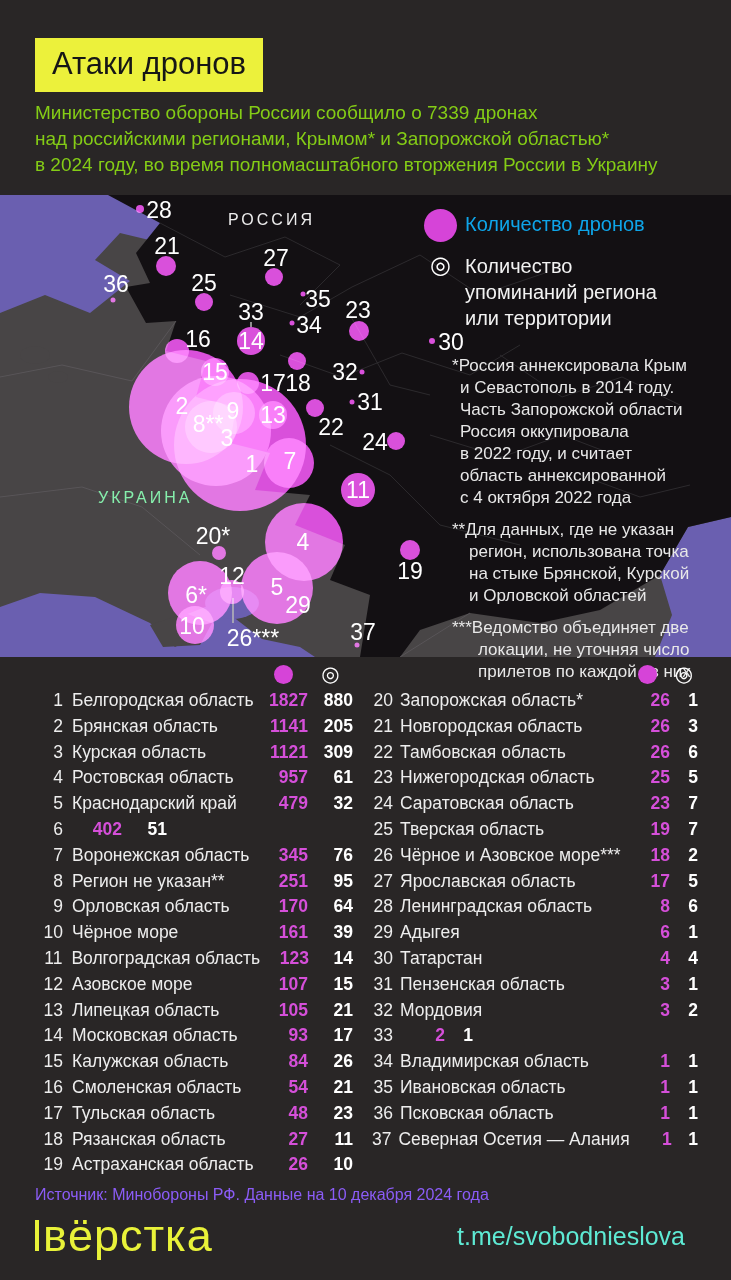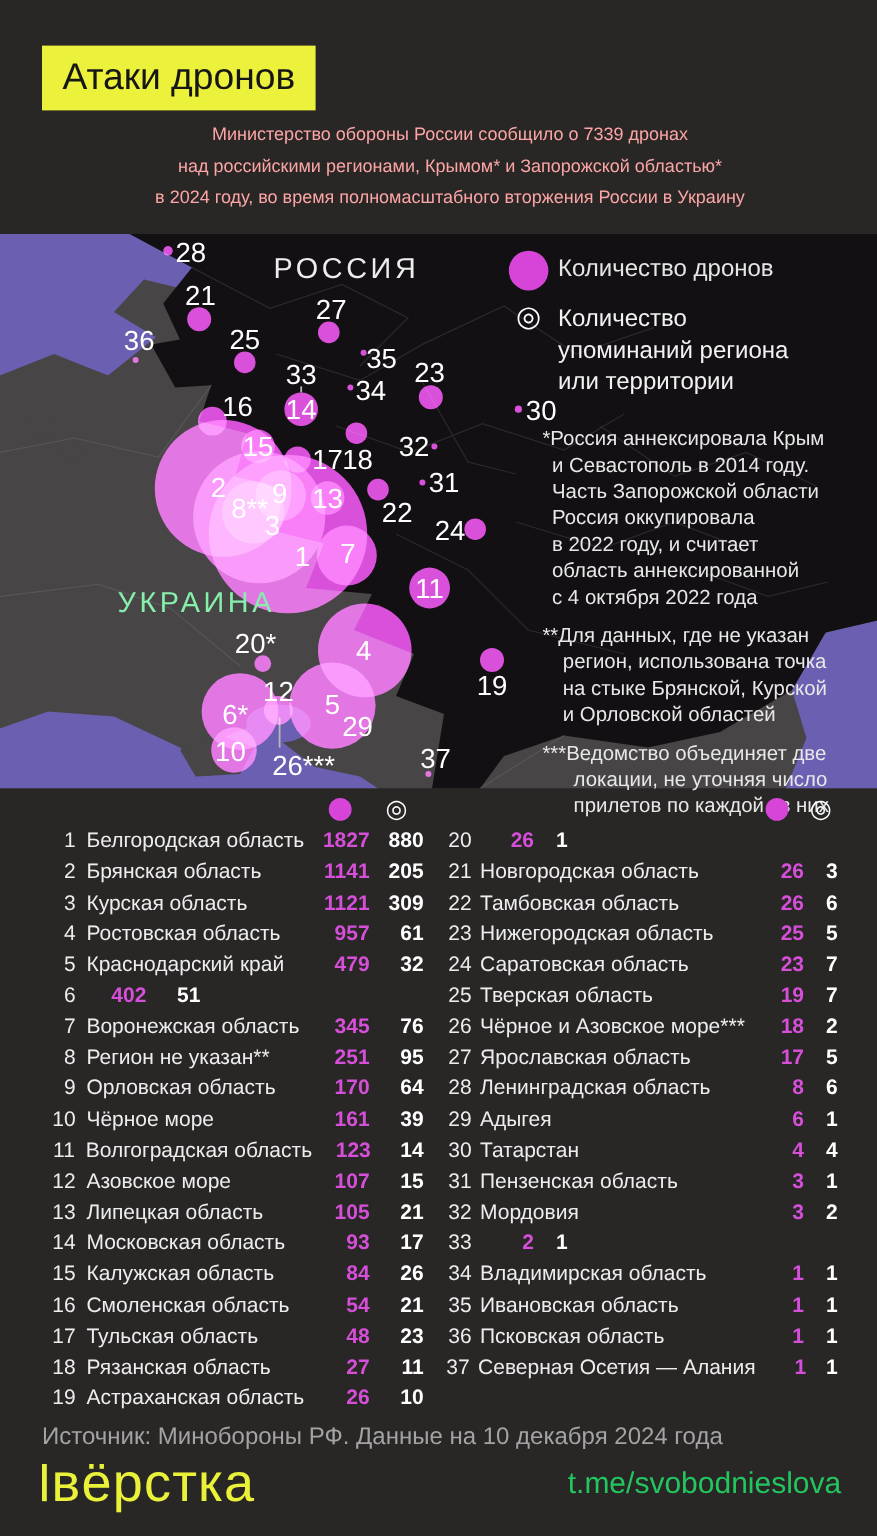--- a/index.html
+++ b/index.html
@@ -1,33 +1,33 @@
 <!DOCTYPE html>
 <html><head>
 <meta charset="utf-8">
 <style>
   html,body{margin:0;padding:0;background:#111;}
   .page{position:relative;width:731px;height:1280px;background:#292626;overflow:hidden;
         font-family:"Liberation Sans",sans-serif;color:#eee;}
   
   .title-badge{position:absolute;left:35px;top:38px;background:#ecf13b;color:#161616;
                font-size:31px;padding:8px 17px 10px 17px;}
-  .subtitle{position:absolute;left:35px;top:100px;width:680px;color:#fca5a5;
-            font-size:15px;line-height:26px;white-space:pre-line;text-align:center;}
+  .subtitle{position:absolute;left:35px;top:100px;width:680px;color:#84cc16;
+            font-size:19px;line-height:26px;white-space:pre-line;}
   
   .map-wrap{position:absolute;left:0;top:195px;width:731px;height:462px;}
   .map-wrap svg{position:absolute;left:0;top:0;}
   svg text{font-family:"Liberation Sans",sans-serif;fill:#fff;font-size:23px;}
-  .country-label{position:absolute;letter-spacing:3px;font-size:24px;}
+  .country-label{position:absolute;letter-spacing:3px;font-size:16px;}
   .lbl-russia{left:228px;top:16px;color:#ededed;}
   .lbl-ukraine{left:98px;top:294px;color:#86efac;}
   .legend{position:absolute;left:424px;top:14px;width:290px;}
   .leg-row{display:flex;align-items:flex-start;}
   .leg-swatch{width:33px;height:33px;border-radius:50%;background:#d644d8;flex:0 0 33px;}
-  .leg-drones-label{margin-left:8px;margin-top:4px;color:#e5e5e5;font-size:20px;}
+  .leg-drones-label{margin-left:8px;margin-top:4px;color:#0ea5e9;font-size:20px;}
   .leg-row2{margin-top:11px;}
   .leg-target{font-size:24px;line-height:24px;color:#fff;width:33px;text-align:center;flex:0 0 33px;}
   .leg-mentions-label{margin-left:8px;color:#f2f2f2;font-size:20px;line-height:26px;white-space:pre-line;}
   .footnotes{position:absolute;left:452px;top:160px;width:276px;color:#e8e8e8;
              font-size:17px;line-height:22px;}
   .fn{margin-bottom:10px;}
   .fn .txt{white-space:pre-line;}
   .fn1{padding-left:8px;text-indent:-8px;}
   .fn2{padding-left:17px;text-indent:-17px;}
   .fn3{padding-left:26px;text-indent:-26px;}
@@ -46,24 +46,24 @@
         font-size:17.5px;color:#ededed;white-space:nowrap;}
   .trow .rank{text-align:right;}
   .trow .name{flex:1;overflow:visible;}
   .trow .drones{text-align:right;color:#d54fd9;font-weight:bold;}
   .trow .mentions{text-align:right;color:#ffffff;font-weight:bold;}
   .tcol-left  .rank{width:28px;margin-right:9px;}
   .tcol-left  .drones{width:50px;} .tcol-left .mentions{width:45px;}
   .tcol-right .rank{width:25px;margin-right:7px;}
   .tcol-right .drones{width:45px;} .tcol-right .mentions{width:28px;}
   
-  .source{position:absolute;left:35px;top:1186px;font-size:20px;color:#a3a3a3;}
+  .source{position:absolute;left:35px;top:1186px;font-size:16px;color:#8b5cf6;}
   .logo{position:absolute;left:35px;top:1210px;font-size:45px;color:#e9f239;letter-spacing:1px;}
   .logo::before{content:"";display:inline-block;width:4px;height:0.68em;background:currentColor;margin-right:4px;}
-  .tg-link{position:absolute;right:30px;top:1222px;font-size:25px;color:#22c55e;text-decoration:none;}
+  .tg-link{position:absolute;right:46px;top:1222px;font-size:25px;color:#5eead4;text-decoration:none;}
 </style>
 </head>
 <body>
 
 <div class="page">
 
   <div class="title-badge">Атаки дронов</div>
   <div class="subtitle">Министерство обороны России сообщило о 7339 дронах
 над российскими регионами, Крымом* и Запорожской областью*
 в 2024 году, во время полномасштабного вторжения России в Украину</div>
@@ -342,20 +342,21 @@
 
   <div class="tcol tcol-right">
     <div class="thead">
       <span class="sp"></span>
       <span class="hdr-drones"><span class="hdr-circle"></span></span>
       <span class="hdr-mentions hdr-target">◎</span>
     </div>
     <div id="rows-right">
         <div class="trow">
           <span class="rank">20</span>
+          <span class="name">Запорожская область*</span>
           <span class="drones">26</span>
           <span class="mentions">1</span>
         </div>
         <div class="trow">
           <span class="rank">21</span>
           <span class="name">Новгородская область</span>
           <span class="drones">26</span>
           <span class="mentions">3</span>
         </div>
         <div class="trow">

